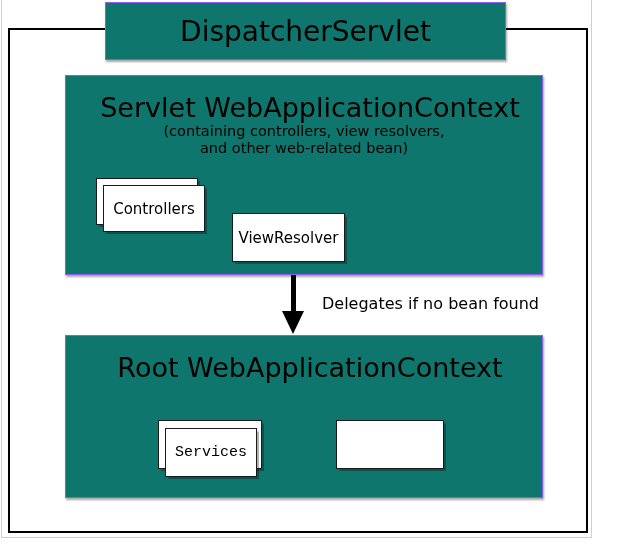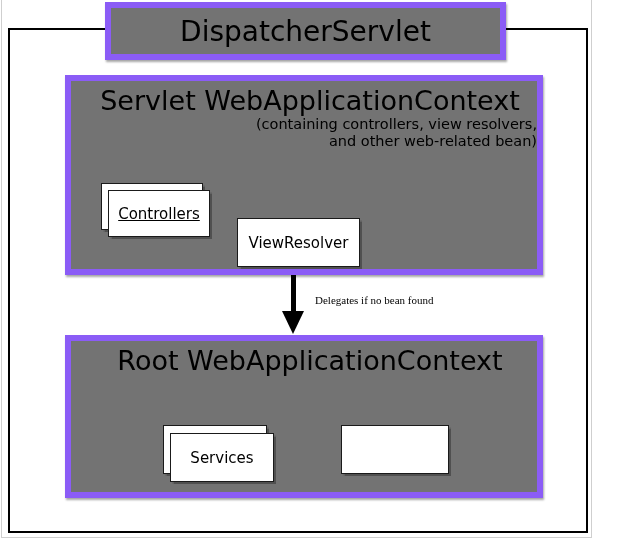--- a/index.html
+++ b/index.html
@@ -22,87 +22,86 @@
   .outer-frame {
     position: absolute;
     left: 8px; top: 28px;
     width: 580px; height: 505px;
     border: 2px solid #000000;
     background: #ffffff;
     box-sizing: border-box;
   }
   .green-box {
     position: absolute;
-    background: #737373;
-    border: 6px solid #8b5cf6;
+    background: #0f766e;
+    border: 1px solid #8b5cf6;
     box-sizing: border-box;
     box-shadow: 1px 2px 2px rgba(0,0,0,0.35);
   }
   .dispatcher-box {
     left: 105px; top: 2px;
     width: 401px; height: 58px;
     display: flex; align-items: center; justify-content: center;
   }
   .dispatcher-box .title { font-size: 28px; white-space: nowrap; }
   .servlet-box { left: 65px; top: 75px; width: 478px; height: 200px; }
   .root-box    { left: 65px; top: 335px; width: 478px; height: 163px; }
   .ctx-title {
     text-align: center;
     font-size: 27px;
     line-height: 30px;
-    margin-top: 5px;
+    margin-top: 17px;
     white-space: nowrap;
     padding-left: 12px;
   }
   .ctx-subtitle {
-    text-align: right;
+    text-align: center;
     font-size: 14.5px;
     line-height: 17px;
     white-space: nowrap;
   }
   .bean-box {
     position: absolute;
     background: #ffffff;
     border: 1.5px solid #1a1a1a;
     box-sizing: border-box;
     box-shadow: 1.5px 1.5px 1px rgba(0,0,0,0.3);
     display: flex; align-items: center; justify-content: center;
     font-size: 15px;
     white-space: nowrap;
   }
   
   .controllers-back  { left: 30px;  top: 102px; width: 102px; height: 47px; }
-  .controllers-front { left: 37px;  top: 109px; width: 102px; height: 47px; text-decoration: underline; }
-  .viewresolver      { left: 166px; top: 137px; width: 123px; height: 49px; }
+  .controllers-front { left: 37px;  top: 109px; width: 102px; height: 47px; }
+  .viewresolver      { left: 166px; top: 137px; width: 113px; height: 49px; }
   .handlermapping    { left: 303px; top: 100px; width: 145px; height: 48px; }
   
   .services-back     { left: 92px;  top: 84px;  width: 104px; height: 49px; }
-  .services-front    { left: 99px;  top: 92px;  width: 104px; height: 49px; }
+  .services-front    { left: 99px;  top: 92px;  width: 92px; height: 49px; font-family: Liberation Mono, monospace; }
   .repos-back        { left: 270px; top: 84px;  width: 108px; height: 49px; }
   .repos-front       { left: 277px; top: 92px;  width: 108px; height: 49px; }
   .arrow-stem {
     position: absolute;
     left: 291px; top: 275px;
     width: 5px; height: 38px;
     background: #000000;
   }
   .arrow-head {
     position: absolute;
     left: 282px; top: 311px;
     width: 0; height: 0;
     border-left: 11px solid transparent;
     border-right: 11px solid transparent;
     border-top: 23px solid #000000;
   }
   .arrow-label {
     position: absolute;
-    left: 315px; top: 294px;
-    font-size: 11px;
+    left: 322px; top: 294px;
+    font-size: 16px;
     white-space: nowrap;
-    font-family: Liberation Serif, serif;
   }
 </style>
 </head>
 <body>
 
 <div class="canvas">
 
   <div class="image-border"></div>
 
   <div class="outer-frame"></div>

